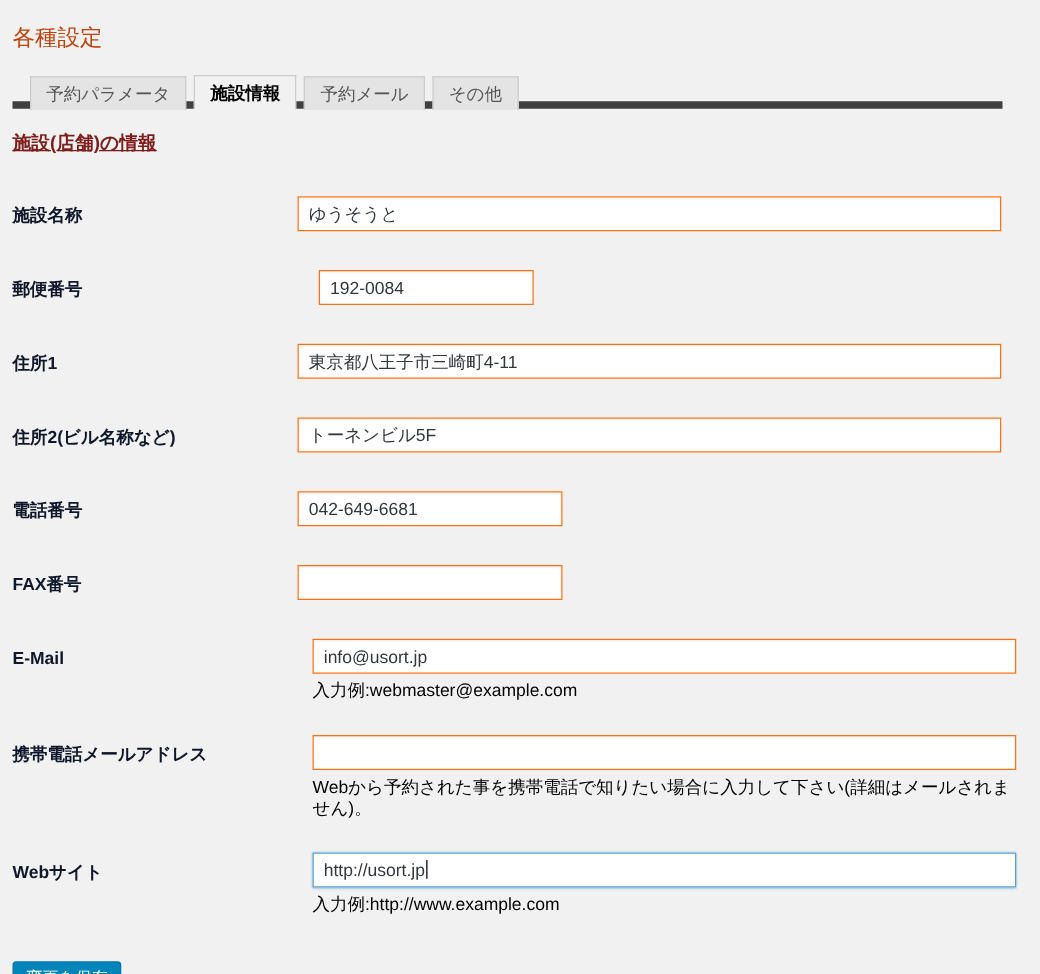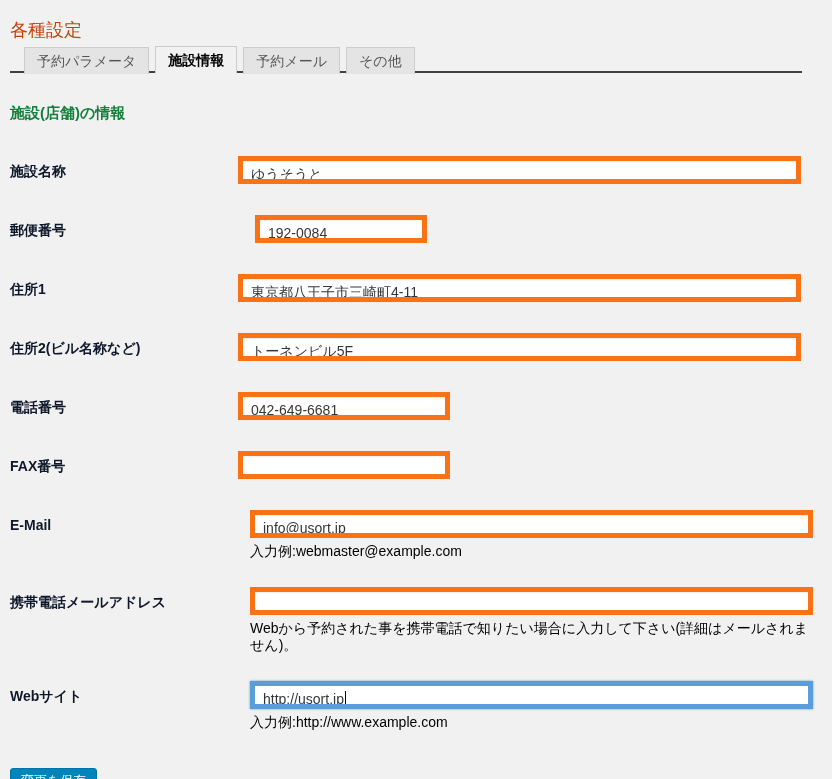--- a/index.html
+++ b/index.html
@@ -15,21 +15,22 @@
   }
   .page-title {
     font-size: 18px;
     font-weight: 400;
     color: #c2410c;
     padding: 9px 0 4px 0;
     line-height: 1.3;
   }
   
   .nav-tab-wrapper {
-    border-bottom: 2px solid #404040;
+    margin-top: 14px;
+    border-bottom: 6px solid #404040;
     padding-left: 8px;
     height: 27px;
   }
   .nav-tab {
     display: inline-block;
     margin: 0 0 -1px 6px;
     padding: 5px 12px;
     font-size: 14px;
     line-height: 16px;
     border: 1px solid #ccc;
@@ -44,44 +45,45 @@
     background: #f1f1f1;
     color: #000;
     font-weight: 700;
     border-bottom: 1px solid #f1f1f1;
     height: 28px;
   }
   
   .section-heading {
     font-size: 15px;
     font-weight: 700;
-    color: #15803d;
-    margin: 31px 0 0 0;
+    color: #7f1d1d;
+    margin: 18px 0 0 0;
     padding-left: 0;
+    text-decoration: underline;
   }
   .form-area { margin-top: 33px; }
   .form-row {
     display: flex;
     align-items: flex-start;
     margin-bottom: 31px;
   }
   .form-row.has-hint { margin-bottom: 27px; gap: 12px; }
   .row-label {
     width: 228px;
     flex: 0 0 228px;
     font-size: 14px;
     font-weight: 700;
     color: #0f172a;
     padding-top: 6px;
     line-height: 1.3;
   }
   .row-field { flex: 1; }
   .text-input {
     background: #fff;
-    border: 5px solid #f97316;
+    border: 1px solid #f97316;
     box-shadow: inset 0 1px 2px rgba(0,0,0,0.07);
     height: 28px;
     line-height: 26px;
     padding: 0 8px;
     font-size: 14px;
     color: #32373c;
     overflow: hidden;
     white-space: nowrap;
     cursor: text;
   }

